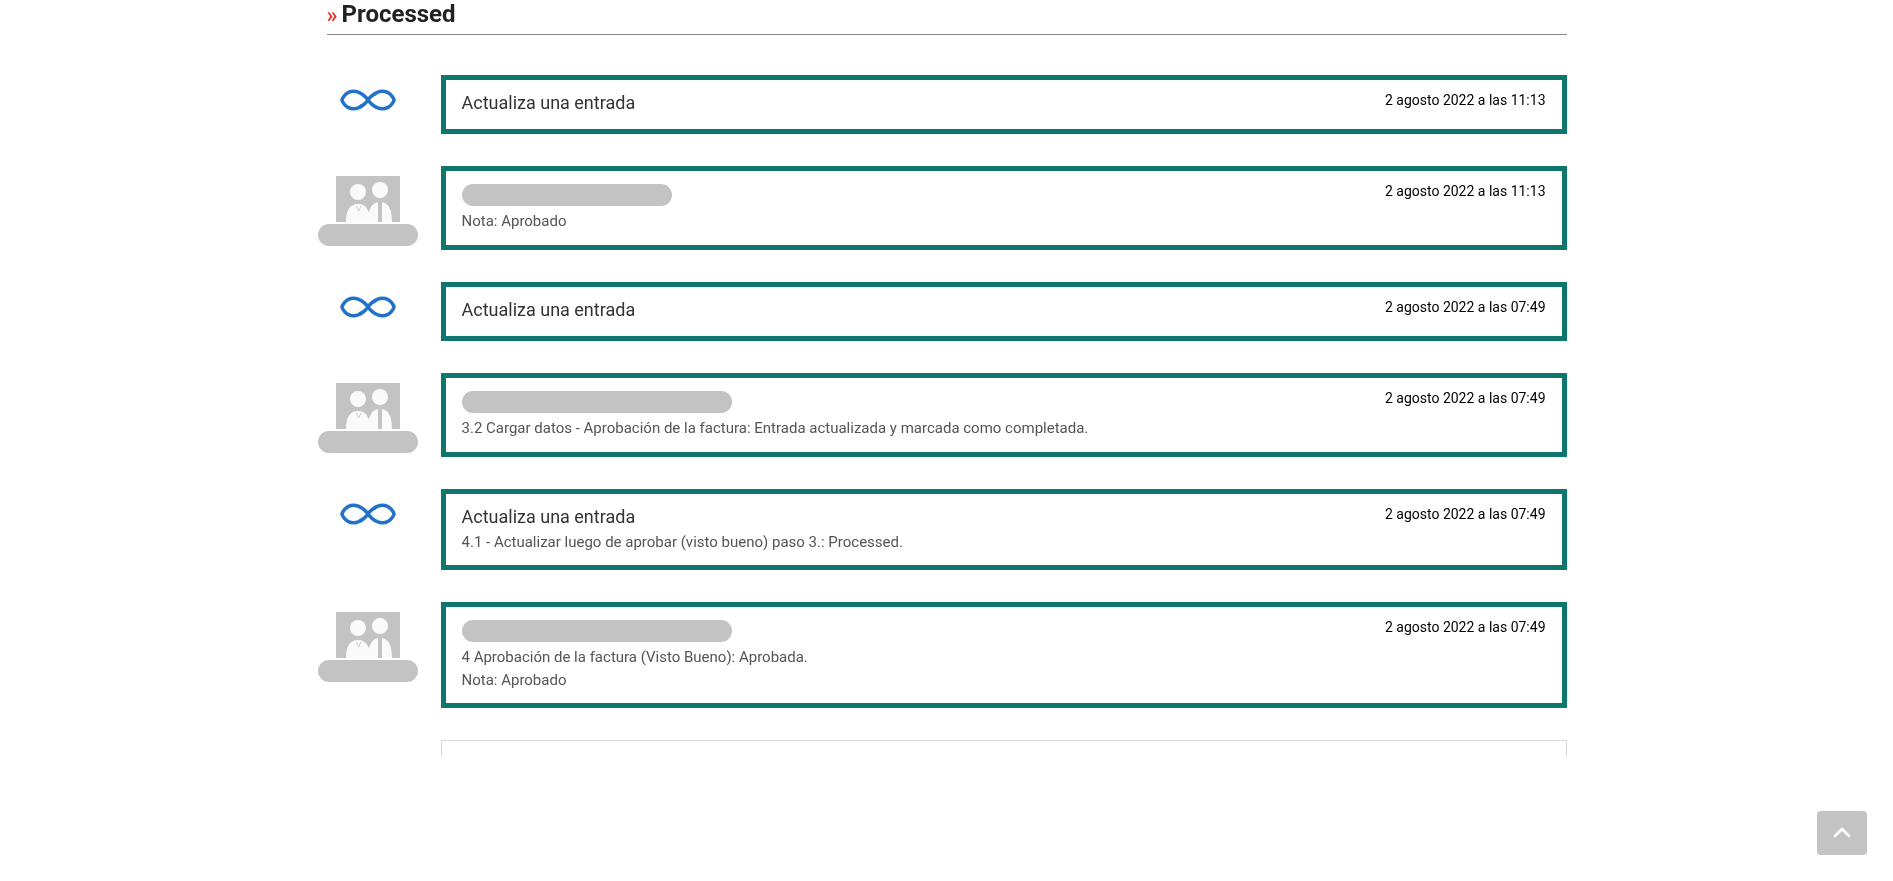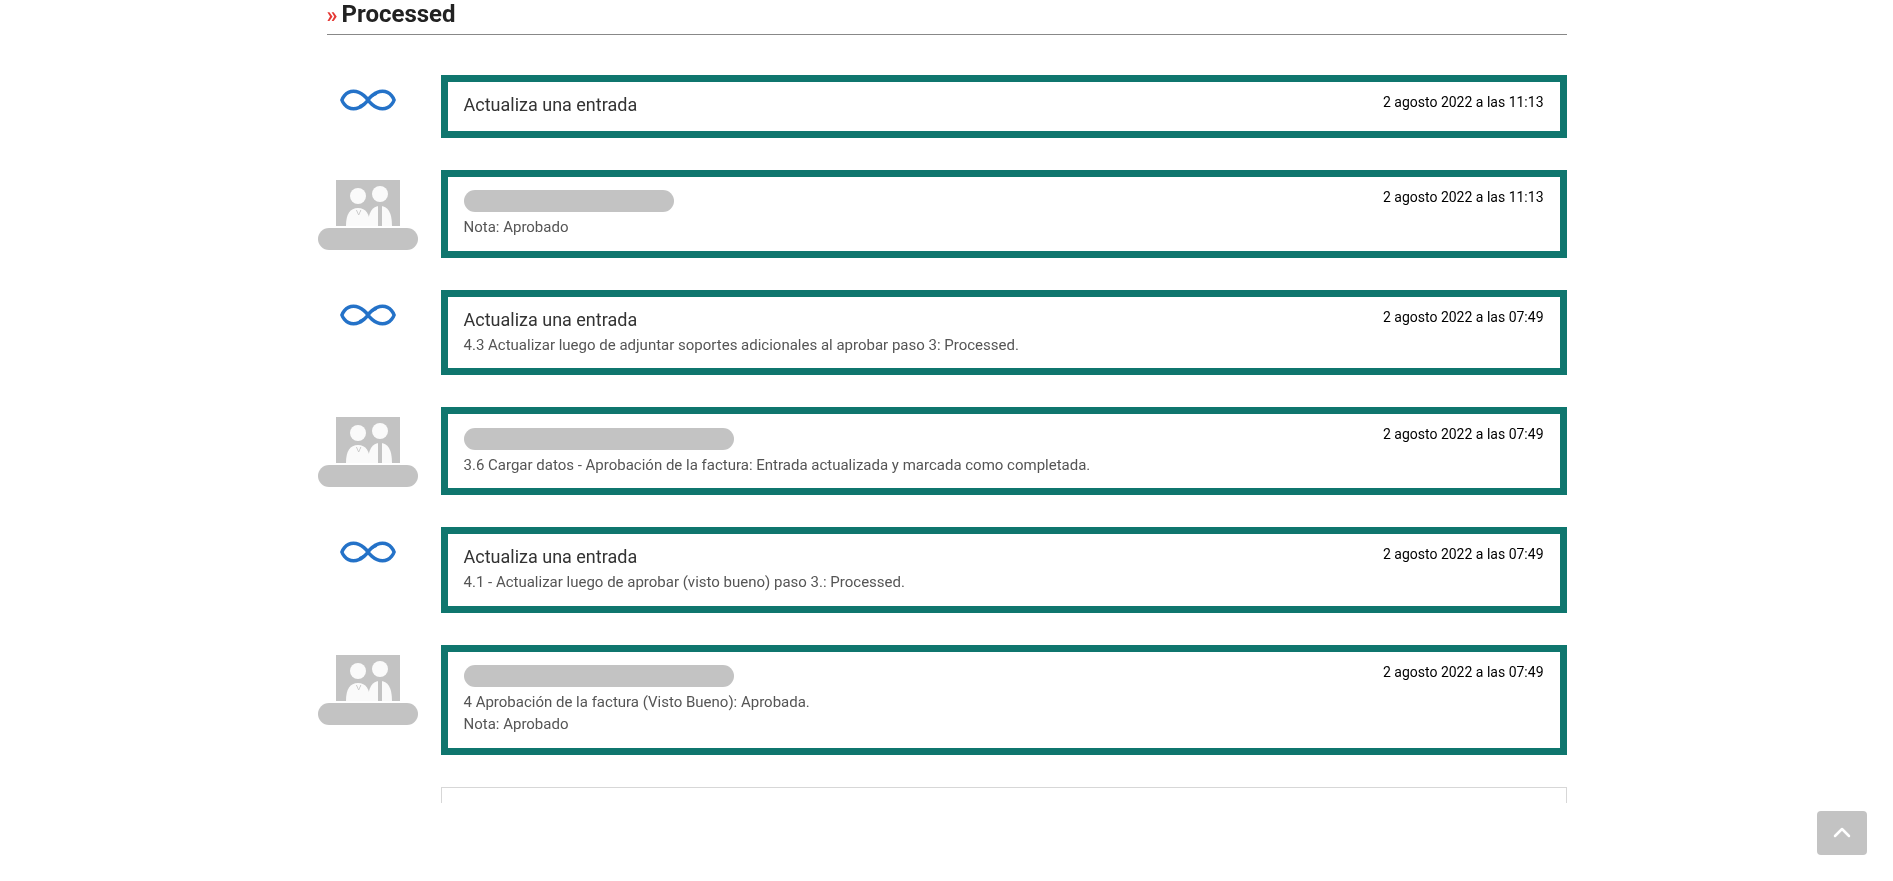--- a/index.html
+++ b/index.html
@@ -41,21 +41,21 @@
     }
     .timeline-avatar {
       flex: 0 0 82px;
       display: flex;
       justify-content: center;
       align-items: flex-start;
       padding-top: 10px;
     }
     .timeline-card {
       flex: 1;
-      border: 7px solid #0f766e;
+      border: 5px solid #0f766e;
       padding: 12px 16px;
       background: #fff;
       position: relative;
     }
     .timeline-card-header {
       display: flex;
       justify-content: space-between;
       align-items: flex-start;
       margin-bottom: 4px;
     }
@@ -198,21 +198,20 @@
       <path d="M 34 34 L 42 30 L 38 40 Z" fill="#2472c8" stroke="none"></path>
       <path d="M 66 16 L 58 20 L 62 10 Z" fill="#2472c8" stroke="none"></path>
     </svg>
   </div>
         </div>
         <div class="timeline-card">
           <div class="timeline-card-header">
             <div class="timeline-card-title">Actualiza una entrada</div>
             <div class="timeline-card-date">2 agosto 2022 a las 07:49</div>
           </div>
-          <div class="timeline-card-body">4.3 Actualizar luego de adjuntar soportes adicionales al aprobar paso 3: Processed.</div>
         </div>
       </div>
       <div class="timeline-item">
         <div class="timeline-avatar">
           <div class="user-avatar-wrapper">
     <div class="user-avatar-box">
       <svg viewBox="0 0 60 44" width="60" height="44">
         <circle cx="20" cy="14" r="8" fill="#fafafa"></circle>
         <path d="M 8 44 Q 8 26 20 26 Q 32 26 32 44 Z" fill="#fafafa"></path>
         <circle cx="42" cy="12" r="8" fill="#fafafa"></circle>
@@ -222,21 +221,21 @@
       </svg>
     </div>
     <div class="user-name-pill"></div>
   </div>
         </div>
         <div class="timeline-card">
           <div class="timeline-card-header">
             <div class="timeline-card-title"><span class="redacted-pill" style="width: 270px;"></span></div>
             <div class="timeline-card-date">2 agosto 2022 a las 07:49</div>
           </div>
-          <div class="timeline-card-body">3.6 Cargar datos - Aprobación de la factura: Entrada actualizada y marcada como completada.</div>
+          <div class="timeline-card-body">3.2 Cargar datos - Aprobación de la factura: Entrada actualizada y marcada como completada.</div>
         </div>
       </div>
       <div class="timeline-item">
         <div class="timeline-avatar">
           <div class="infinity-icon">
     <svg viewBox="0 0 100 50" fill="none" stroke="#2472c8" stroke-width="6" stroke-linecap="round">
       <path d="M 25 10 C 10 10, 5 25, 5 25 C 5 25, 10 40, 25 40 C 40 40, 50 25, 50 25 C 50 25, 60 10, 75 10 C 90 10, 95 25, 95 25 C 95 25, 90 40, 75 40 C 60 40, 50 25, 50 25 C 50 25, 40 10, 25 10 Z" fill="none"></path>
       <path d="M 34 34 L 42 30 L 38 40 Z" fill="#2472c8" stroke="none"></path>
       <path d="M 66 16 L 58 20 L 62 10 Z" fill="#2472c8" stroke="none"></path>
     </svg>

